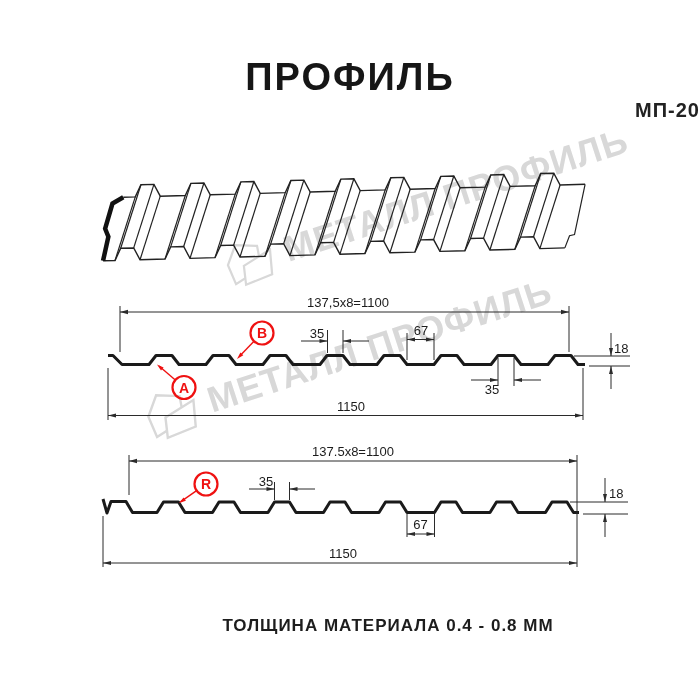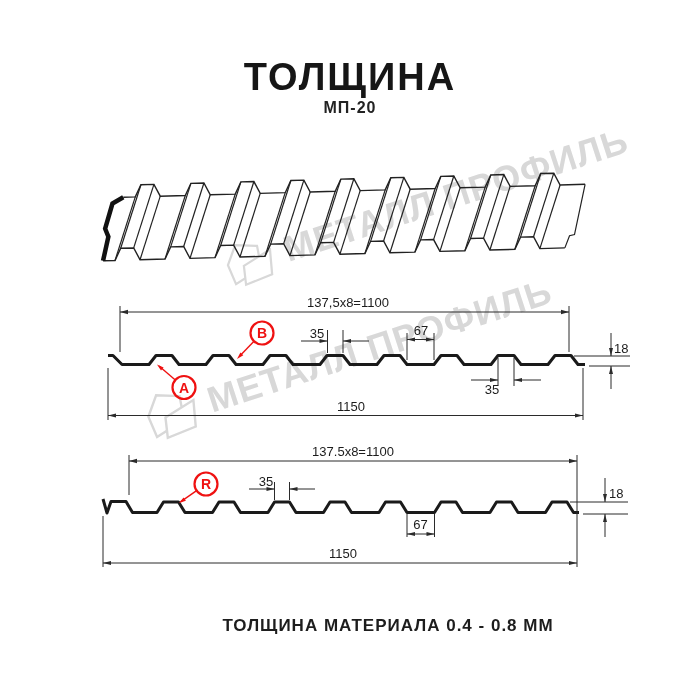--- a/index.html
+++ b/index.html
@@ -1,37 +1,37 @@
 <!DOCTYPE html>
 <html><head>
 <meta charset="utf-8">
 <style>
   html,body{margin:0;padding:0;background:#fff;}
   .page{position:relative;width:700px;height:700px;background:#ffffff;overflow:hidden;
         font-family:"Liberation Sans", sans-serif;}
   .title{position:absolute;top:56px;left:0;width:700px;text-align:center;
          font-size:38px;font-weight:700;letter-spacing:2px;color:#161616;}
-  .subtitle{position:absolute;top:99px;left:0;width:700px;text-align:center;
-         font-size:16px;font-weight:700;letter-spacing:1px;color:#222;}
+  .subtitle{position:absolute;top:99px;left:0;width:700px;text-align:right;
+         font-size:20px;font-weight:700;letter-spacing:1px;color:#222;}
   .footer{position:absolute;top:616px;left:0;width:700px;text-align:center;
          font-size:17px;font-weight:600;letter-spacing:1px;color:#1d1d1d;margin-left:38px;}
   .wm{position:absolute;display:flex;align-items:center;gap:10px;
       transform:rotate(-18deg);transform-origin:left center;z-index:0;}
   .wm-text{font-size:36px;font-weight:700;letter-spacing:1px;color:#d8d8d8;white-space:nowrap;}
   .lay{position:absolute;z-index:1;}
   svg text{font-family:"Liberation Sans", sans-serif;}
   .dimtxt{font-size:13px;fill:#1c1c1c;}
   .mktxt{font-size:14px;font-weight:700;fill:#ef1111;}
 </style>
 </head>
 <body>
 
 <div class="page">
 
-  <div class="title">ТОЛЩИНА</div>
+  <div class="title">ПРОФИЛЬ</div>
   <div class="subtitle">МП-20</div>
 
   <div class="wm" style="left:222px;top:248px;">
     <svg width="56" height="46" viewBox="0 0 60 48">
       <polygon points="8,20 22,2 44,10 41,34 10,42" fill="#ffffff" stroke="#d8d8d8" stroke-width="2.4"></polygon>
       <polygon points="24,26 56,18 50,44 20,46" fill="#ffffff" stroke="#d8d8d8" stroke-width="2.4"></polygon>
     </svg>
     <span class="wm-text">МЕТАЛЛ ПРОФИЛЬ</span>
   </div>
 

